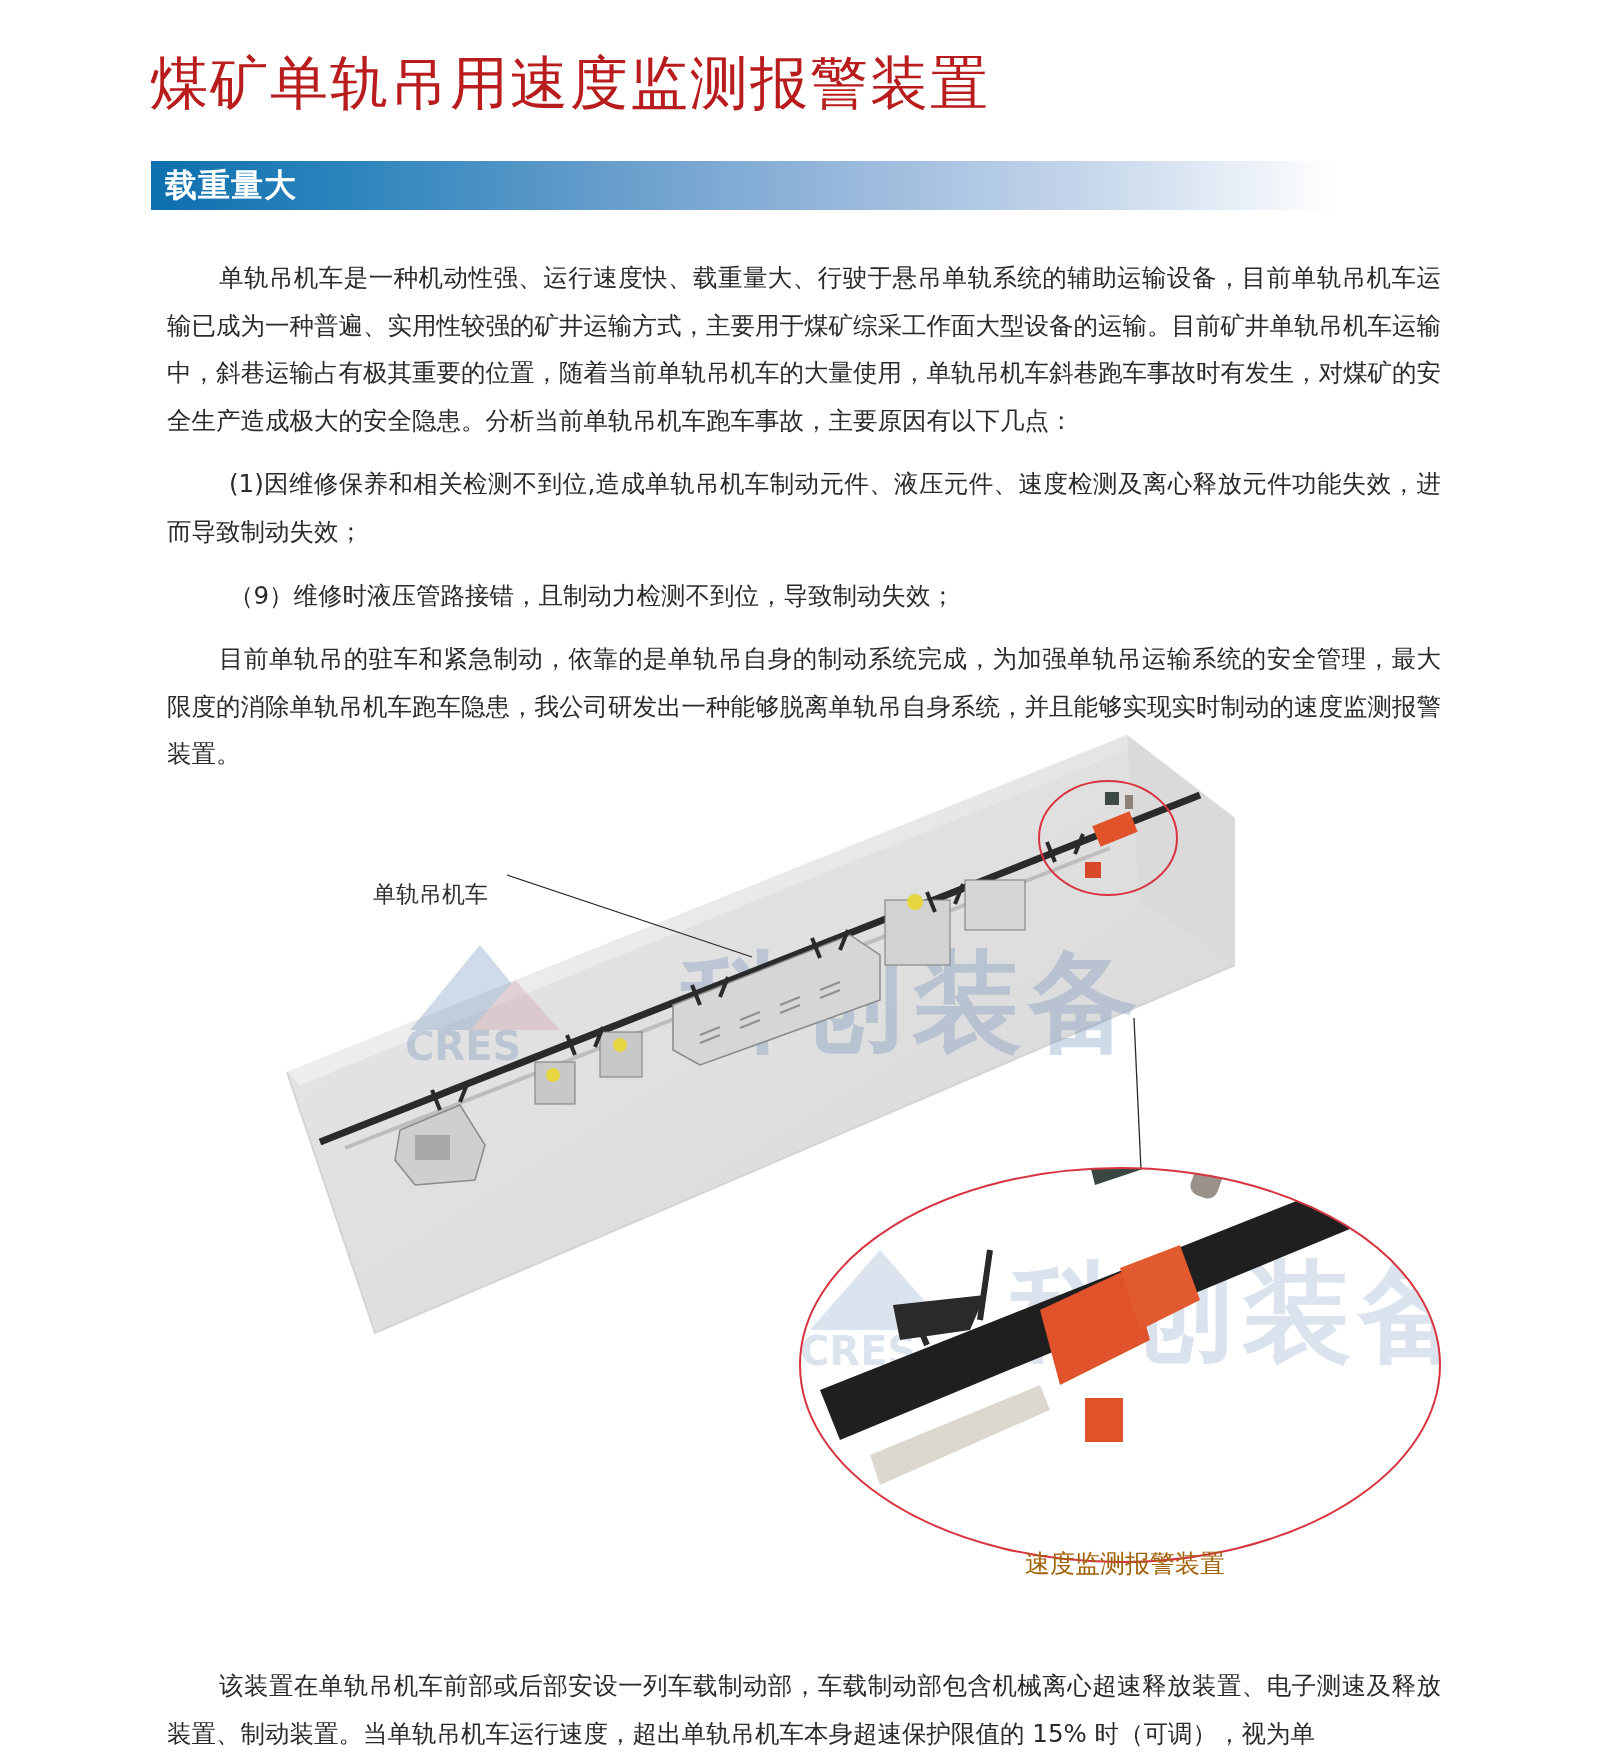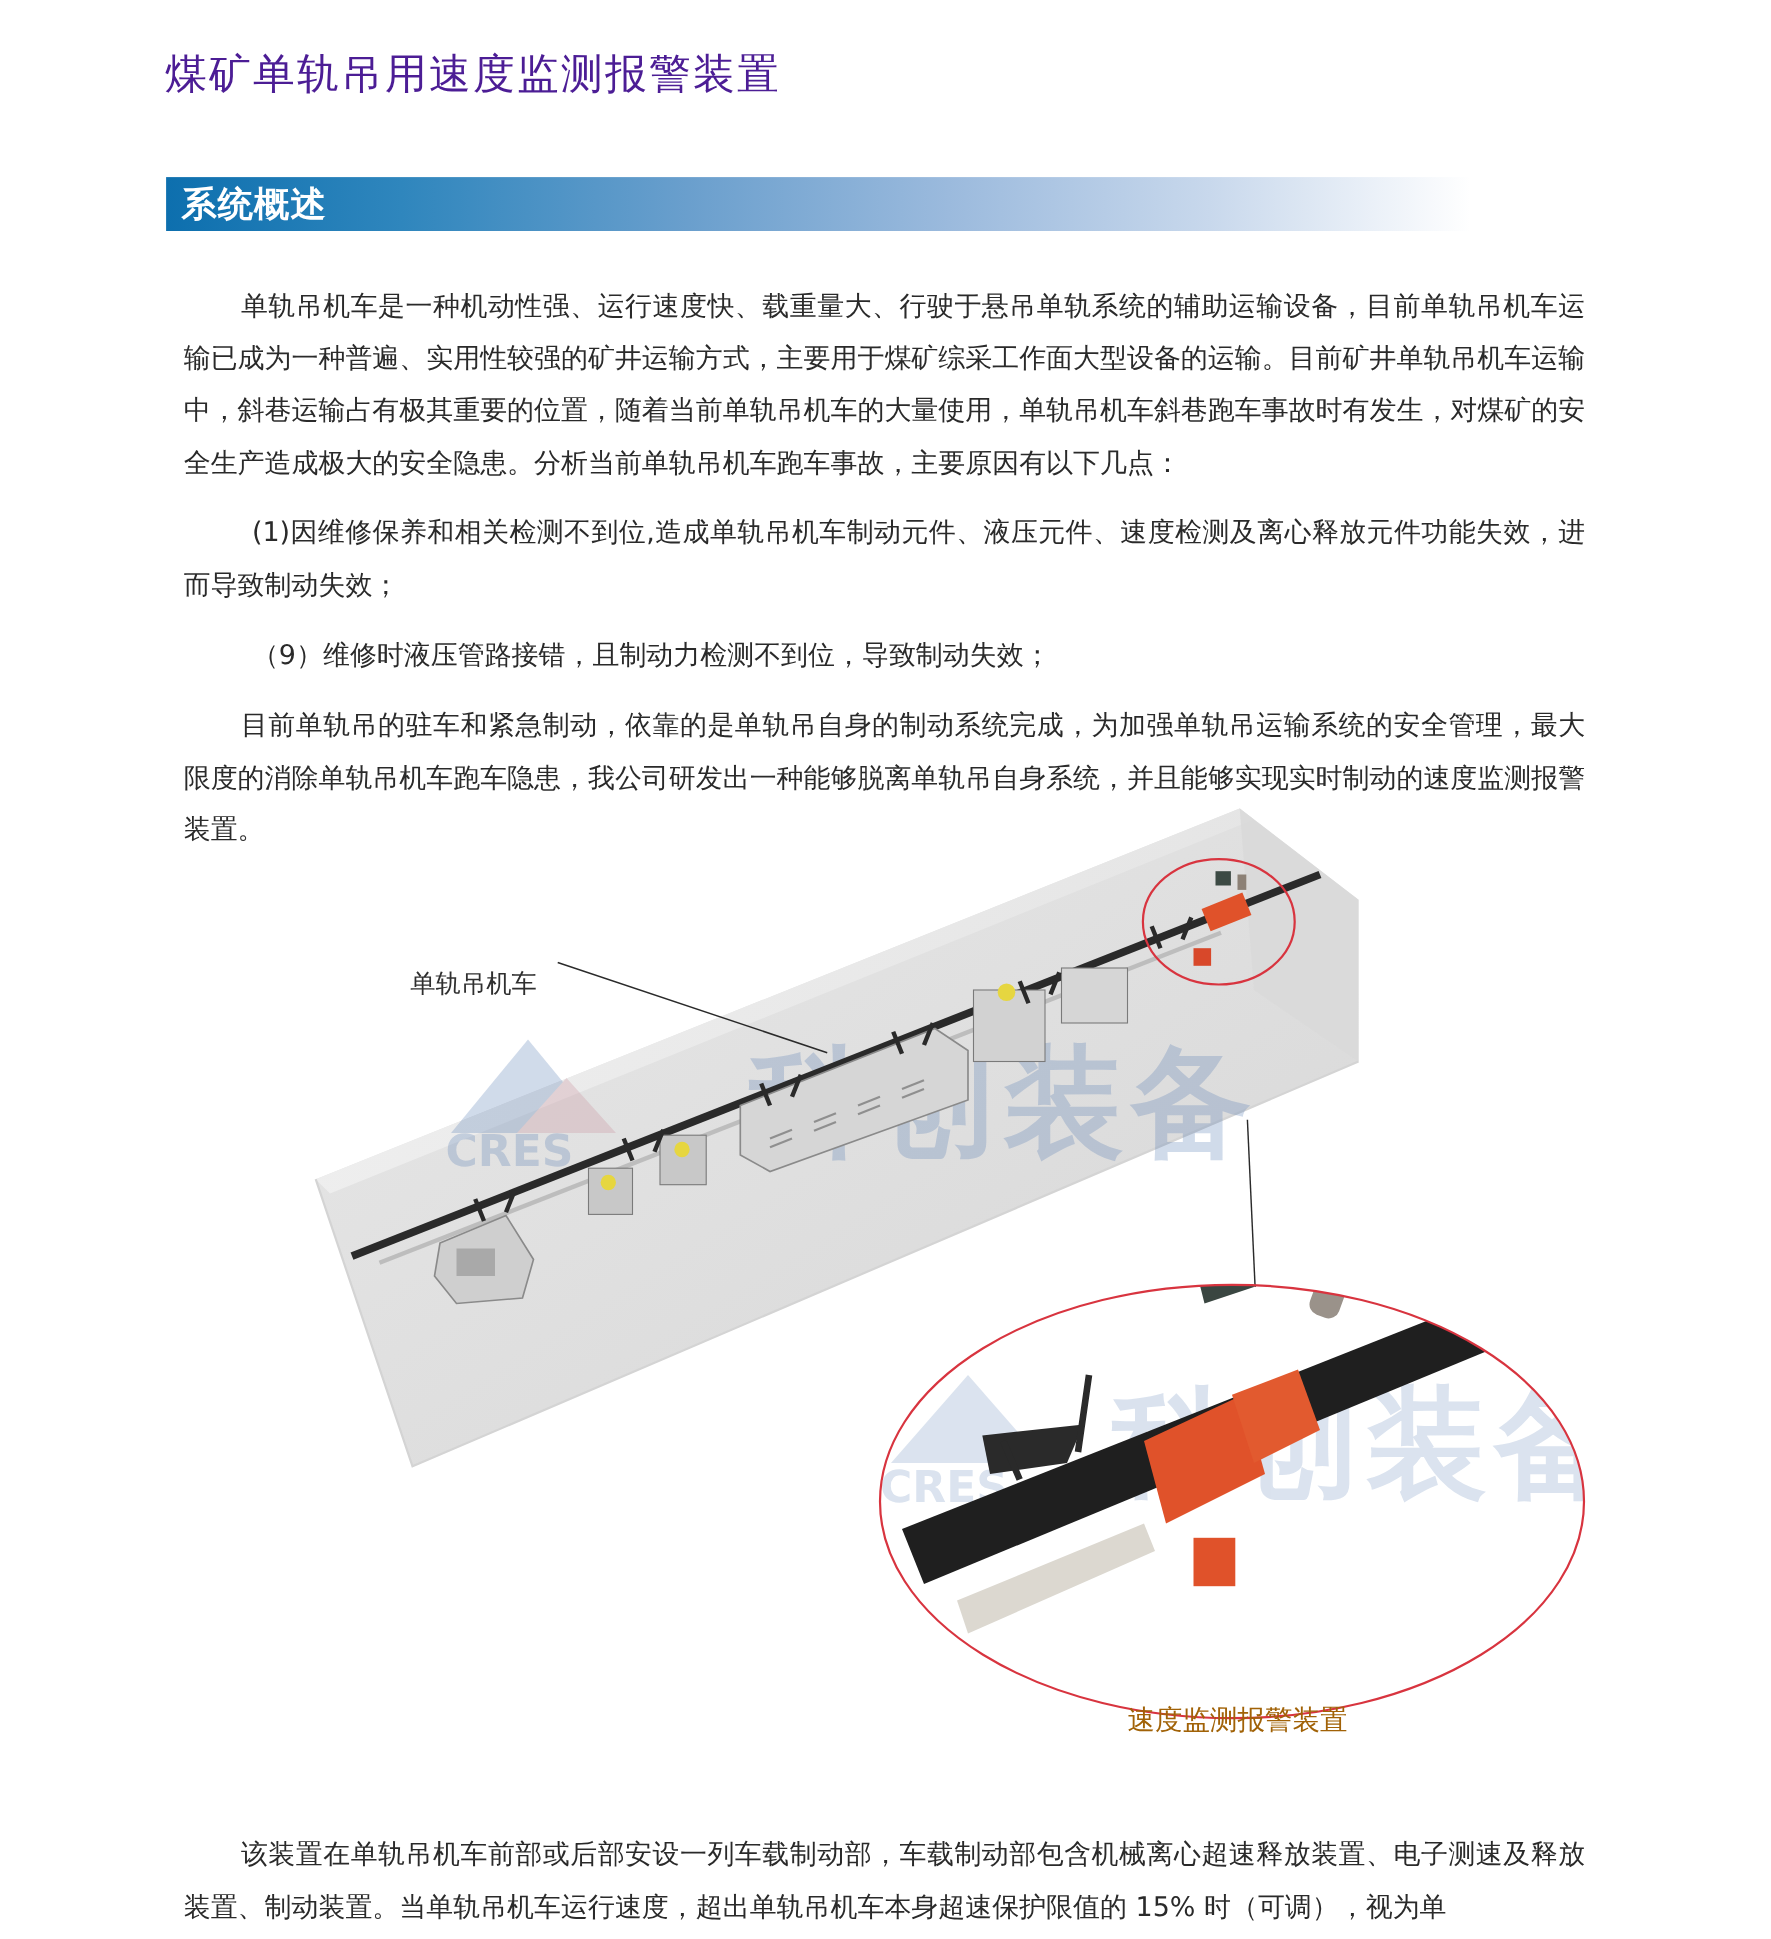--- a/index.html
+++ b/index.html
@@ -1,37 +1,37 @@
 <!DOCTYPE html>
 <html><head>
 <meta charset="utf-8">
 <style>
   html, body { margin:0; padding:0; background:#ffffff; }
   body { width:1610px; height:1763px; position:relative; overflow:hidden;
          font-family:"DejaVu Sans", "Liberation Sans", sans-serif; color:#2b2b2b; }
-  .title { position:absolute; left:150px; top:32px; font-size:38px; font-weight:normal;
-           color:#4c1d95; letter-spacing:2px; margin:0; line-height:70px; }
+  .title { position:absolute; left:150px; top:48px; font-size:58px; font-weight:normal;
+           color:#b91c1c; letter-spacing:2px; margin:0; line-height:70px; }
   .section-bar { position:absolute; left:151px; top:161px; width:1186px; height:49px;
            background:linear-gradient(to right, #0d6fae 0%, #2f86bd 18%, #6a9fcd 40%, #9bbadd 60%, #c8d8ec 80%, #ffffff 100%); }
   .section-bar span { position:absolute; left:14px; top:4px; font-size:32px; font-weight:bold; color:#ffffff; line-height:40px; letter-spacing:1px; }
   .body-text { position:absolute; left:151px; width:1306px; font-size:24.5px; line-height:47.6px; color:#2a2a2a; }
   .body-text p { margin:16px; text-align:justify; text-align-last:left; }
   .indent { text-indent:52px; }
   .indent-list { text-indent:62px; }
   .figure { position:absolute; left:0; top:720px; width:1610px; height:880px; }
   .fig-label { position:absolute; font-size:23px; color:#2f2f2f; }
   .caption { position:absolute; left:1025px; top:1547px; font-size:25px; color:#a16207; }
 </style>
 </head>
 <body>
 
 <h1 class="title">煤矿单轨吊用速度监测报警装置</h1>
 
 <div class="section-bar">
-  <span>系统概述</span>
+  <span>载重量大</span>
 </div>
 
 <div class="body-text" style="top:238px;">
   <p class="indent">单轨吊机车是一种机动性强、运行速度快、载重量大、行驶于悬吊单轨系统的辅助运输设备，目前单轨吊机车运输已成为一种普遍、实用性较强的矿井运输方式，主要用于煤矿综采工作面大型设备的运输。目前矿井单轨吊机车运输中，斜巷运输占有极其重要的位置，随着当前单轨吊机车的大量使用，单轨吊机车斜巷跑车事故时有发生，对煤矿的安全生产造成极大的安全隐患。分析当前单轨吊机车跑车事故，主要原因有以下几点：</p>
   <p class="indent-list">(1)因维修保养和相关检测不到位,造成单轨吊机车制动元件、液压元件、速度检测及离心释放元件功能失效，进而导致制动失效；</p>
   <p class="indent-list">（9）维修时液压管路接错，且制动力检测不到位，导致制动失效；</p>
   <p class="indent">目前单轨吊的驻车和紧急制动，依靠的是单轨吊自身的制动系统完成，为加强单轨吊运输系统的安全管理，最大限度的消除单轨吊机车跑车隐患，我公司研发出一种能够脱离单轨吊自身系统，并且能够实现实时制动的速度监测报警装置。</p>
 </div>
 
 <div class="figure">

